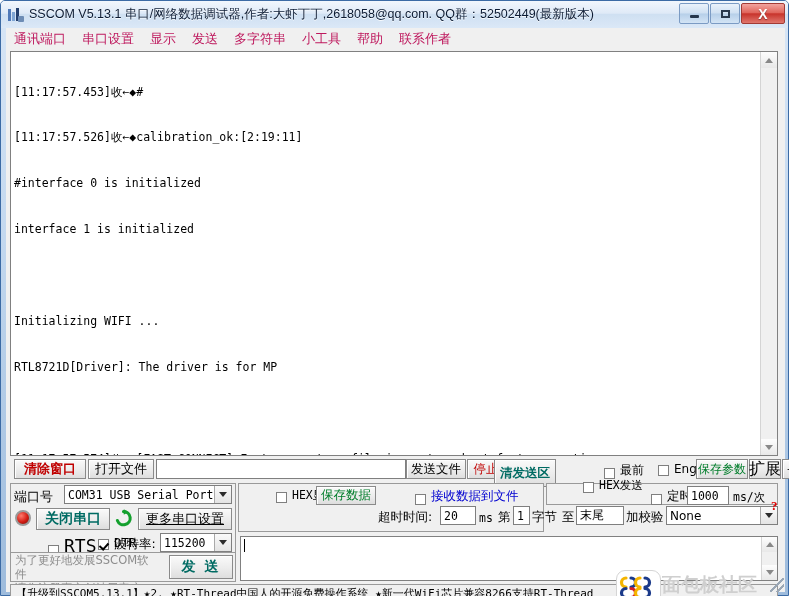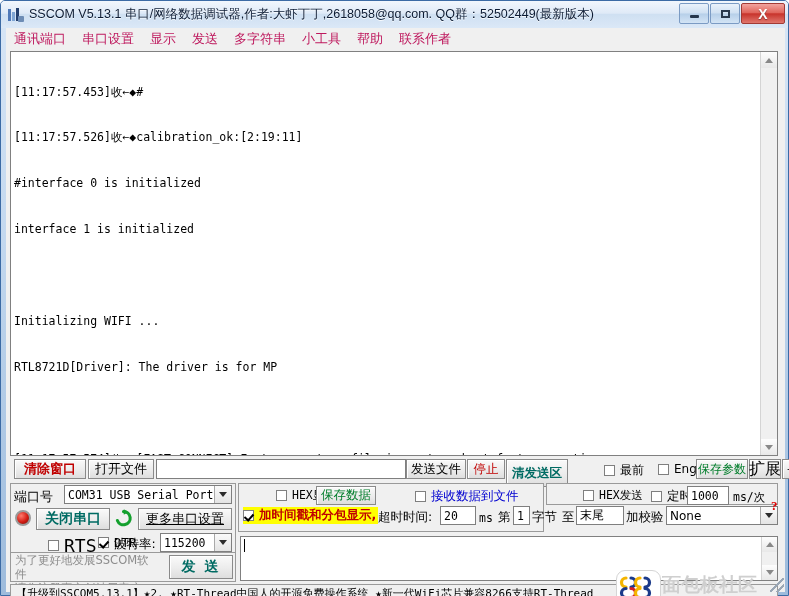--- a/index.html
+++ b/index.html
@@ -91,21 +91,21 @@
     display:flex;flex-direction:column;justify-content:space-between;align-items:center;
   }
   .sbtn{
     width:16px;height:16px;background:linear-gradient(to bottom,#fdfdfd,#e8e8e8);
     display:flex;align-items:center;justify-content:center;flex:none;
   }
   .arrow-up{width:0;height:0;border-left:4px solid transparent;border-right:4px solid transparent;border-bottom:5px solid #888;}
   .arrow-dn{width:0;height:0;border-left:4px solid transparent;border-right:4px solid transparent;border-top:5px solid #888;}
 
   
-  .row{position:absolute;display:flex;align-items:center;padding-left:32px;}
+  .row{position:absolute;display:flex;align-items:flex-end;padding-left:32px;}
   .btn3d{
     border:1px solid #8a8a8a;
     background:linear-gradient(to bottom,#fafafa,#ececec 55%,#dedede);
     box-shadow:inset 1px 1px 0 #fff;
     display:flex;align-items:center;justify-content:center;
     white-space:nowrap;cursor:default;box-sizing:border-box;
     font-family:"DejaVu Sans","Liberation Sans",sans-serif;
   }
   .tfield{
     border:1px solid #7f7f7f;background:#fff;box-sizing:border-box;
@@ -253,21 +253,21 @@
       <span class="lbl" style="font-size:13px;">打开文件</span>
     </div>
     <div class="tfield" style="left:150px;top:431px;width:250px;height:20px;position:absolute;"></div>
 
     <div class="btn3d" style="left:400px;top:431px;width:60px;height:20px;position:absolute;">
       <span class="lbl" style="font-size:12.5px;">发送文件</span>
     </div>
     <div class="btn3d" style="left:461px;top:431px;width:38px;height:20px;position:absolute;">
       <span class="lbl red" style="font-size:12.5px;">停止</span>
     </div>
-    <div class="btn3d" style="left:500px;top:431px;width:62px;height:28px;position:absolute;">
+    <div class="btn3d" style="left:488px;top:431px;width:62px;height:28px;position:absolute;">
       <span class="lbl teal" style="font-size:12.5px;font-weight:bold;">清发送区</span>
     </div>
 
     <div class="row" style="left:566px;top:434px;">
       <span class="cbox"></span>
       <span class="lbl" style="margin-left:5px;">最前</span>
     </div>
     <div class="row" style="left:620px;top:434px;">
       <span class="cbox"></span>
       <span class="lbl" style="margin-left:5px;">English</span>
@@ -343,24 +343,20 @@
       <span class="lblm" style="margin-left:5px;">HEX显示</span>
     </div>
     <div class="btn3d" style="left:310px;top:458px;width:60px;height:19px;position:absolute;">
       <span class="lbl grn" style="font-size:12.5px;">保存数据</span>
     </div>
     <div class="row" style="left:377px;top:460px;">
       <span class="cbox"></span>
       <span class="lbl blue" style="margin-left:5px;font-size:12.5px;">接收数据到文件</span>
     </div>
 
-    <div style="position:absolute;left:237px;top:479px;height:17px;background:#ffff00;display:flex;align-items:center;padding-right:2px;">
-      <span class="cbox checked" style="background:#fff;"></span>
-      <span class="lbl red" style="margin-left:5px;font-size:12.5px;font-weight:bold;">加时间戳和分包显示,</span>
-    </div>
     <div class="lbl" style="position:absolute;left:372px;top:481px;font-size:12.5px;">超时时间:</div>
     <div class="tfield" style="left:434px;top:478px;width:36px;height:19px;position:absolute;text-align:center;">20</div>
     <div class="lblm" style="position:absolute;left:473px;top:483px;">ms</div>
 
     <div class="lbl" style="position:absolute;left:492px;top:481px;font-size:12.5px;">第</div>
     <div class="tfield" style="left:507px;top:478px;width:17px;height:19px;position:absolute;">1</div>
     <div class="lbl" style="position:absolute;left:526px;top:481px;font-size:12.5px;">字节</div>
     <div class="lbl" style="position:absolute;left:556px;top:481px;font-size:12.5px;">至</div>
     <div class="combo" style="left:570px;top:478px;width:48px;height:19px;position:absolute;font-family:'DejaVu Sans',sans-serif;font-size:12px;gap:48px;">
       <span>末尾</span>
@@ -370,21 +366,21 @@
     </div>
     <div class="lbl" style="position:absolute;left:620px;top:481px;font-size:12.5px;">加校验</div>
     <div class="combo" style="left:660px;top:478px;width:112px;height:19px;position:absolute;font-family:'DejaVu Sans',sans-serif;font-size:12px;">
       <span>None</span>
       <span class="cbtn">
           <span class="caret"></span>
         </span>
     </div>
 
     <div class="grp" style="left:540px;top:455px;width:232px;height:22px;"></div>
-    <div class="row" style="left:545px;top:460px;">
+    <div class="row" style="left:545px;top:450px;">
       <span class="cbox"></span>
       <span class="lblm" style="margin-left:5px;">HEX发送</span>
     </div>
     <div class="row" style="left:613px;top:460px;">
       <span class="cbox"></span>
       <span class="lbl" style="margin-left:5px;font-size:12.5px;">定时发送:</span>
     </div>
     <div class="tfield" style="left:681px;top:458px;width:42px;height:19px;position:absolute;">1000</div>
     <div class="lblm" style="position:absolute;left:727px;top:462px;">ms/次</div>
     <div class="row" style="left:760px;top:460px;">

